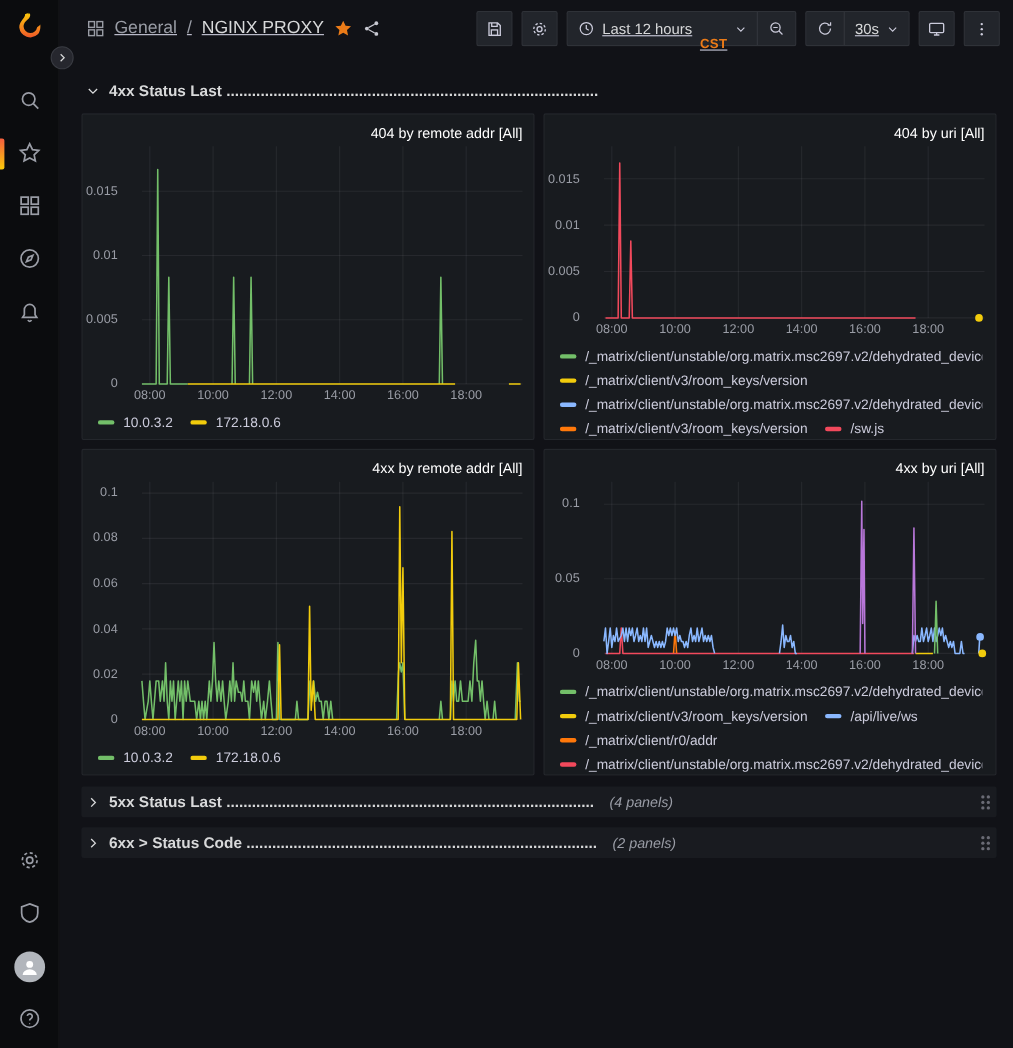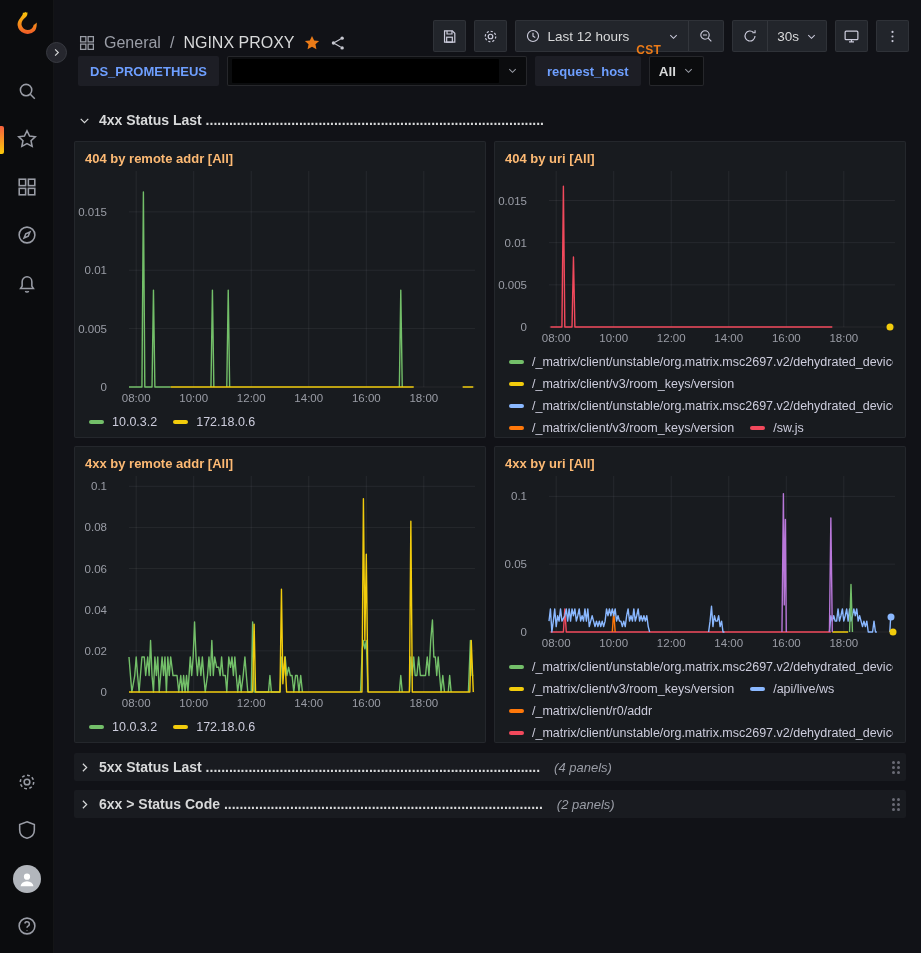--- a/index.html
+++ b/index.html
@@ -19,21 +19,21 @@
   .side-bottom { margin-top:auto; margin-bottom:2px; display:flex; flex-direction:column; align-items:center; width:100%; }
   .expand-btn { position:fixed; left:46px; top:42px; width:21px; height:21px; border-radius:50%;
     background:#26272e; border:1px solid #393b42; display:flex; align-items:center; justify-content:center;
     z-index:40; cursor:pointer; }
   .expand-btn svg { width:11px; height:11px; stroke:#d8d9da; stroke-width:2.4; fill:none; }
   .avatar-circle { width:28px; height:28px; border-radius:50%; background:#b2b6bc; display:flex; align-items:center; justify-content:center; overflow:hidden; }
 
   
   .main { margin-left:54px; height:100%; display:flex; flex-direction:column; }
 
-  .topnav { height:52px; display:flex; align-items:flex-end; padding:0 12px 0 24px; flex-shrink:0; }
+  .topnav { height:52px; display:flex; align-items:center; padding:0 12px 0 24px; flex-shrink:0;text-decoration:underline; }
   .breadcrumb { display:flex; align-items:center; gap:8px; font-size:16px; }
   .breadcrumb .crumb-section { color:#9a9da6; }
   .breadcrumb .crumb-sep { color:#9a9da6; margin:0 1px; }
   .breadcrumb .crumb-title { color:#d8d9da; }
   .bc-icon svg { width:18px; height:18px; stroke:#9a9da6; fill:none; stroke-width:1.7; display:block; }
   .star-filled svg { width:18px; height:18px; fill:#eb7b18; stroke:none; display:block; }
   .share-icon svg { width:18px; height:18px; stroke:#c7c8d1; fill:#c7c8d1; stroke-width:0; display:block; }
 
   .toolbar { margin-left:auto; display:flex; align-items:center; gap:8px; }
   .tb-btn { background:#22252b; border:1px solid rgba(204,204,220,0.08); border-radius:2px;
@@ -68,21 +68,21 @@
   .row-title { font-weight:700; font-size:14px; color:#d8d9da; white-space:nowrap; overflow:hidden; max-width:560px; }
   .row-count { color:#9a9da6; font-style:italic; font-size:13px; margin-left:6px; }
   .drag-handle { margin-left:auto; display:grid; grid-template-columns:3px 3px; gap:2px; opacity:.45; }
   .drag-handle i { width:3px; height:3px; border-radius:50%; background:#ccccdc; display:block; }
 
   .exp-row-header { margin-top:13px; height:24px; background:transparent; }
   .panels-grid { margin-top:9px; display:grid; grid-template-columns:412px 412px; grid-auto-rows:297px; gap:8px; }
 
   .panel { background:#181b1f; border:1px solid rgba(204,204,220,0.07); border-radius:2px;
     display:flex; flex-direction:column; padding:5px 10px 2px; overflow:hidden; }
-  .panel-title { text-align:left; font-size:13px; font-weight:700; color:#fdba74; height:24px; line-height:24px;
+  .panel-title { text-align:right; font-size:13px; font-weight:400; color:#ffffff; height:24px; line-height:24px;
     flex-shrink:0; cursor:pointer; white-space:nowrap; overflow:hidden; }
   .chart { flex:1; position:relative; padding-left:44px; padding-bottom:20px; min-height:60px; }
   .plot { position:relative; width:100%; height:100%; cursor:crosshair; }
   .plot svg { position:absolute; inset:0; width:100%; height:100%; overflow:visible; }
   .ylabels { position:absolute; left:0; top:0; bottom:20px; width:38px; }
   .ylabels span { position:absolute; right:16px; transform:translateY(-50%); font-size:11.5px; color:#9a9da6; }
   .xlabels { position:absolute; left:44px; right:0; bottom:0; height:18px; }
   .xlabels span { position:absolute; top:3px; transform:translateX(-50%); font-size:11.5px; color:#9a9da6; }
   .marker { position:absolute; width:7px; height:7px; border-radius:50%; transform:translate(-50%,-50%); }
 
@@ -271,36 +271,20 @@
       <div class="tb-btn">
         <svg viewBox="0 0 24 24">
             <circle cx="12" cy="5.5" r="1.5" fill="#ccccdc" stroke="none"></circle>
             <circle cx="12" cy="12" r="1.5" fill="#ccccdc" stroke="none"></circle>
             <circle cx="12" cy="18.5" r="1.5" fill="#ccccdc" stroke="none"></circle>
           </svg>
       </div>
     </div>
   </header>
 
-  <div class="submenu">
-    <div class="var-chip">DS_PROMETHEUS</div>
-    <div class="var-select redacted">
-      <span class="redaction"></span>
-      <span class="chev"><svg viewBox="0 0 24 24" width="11" height="11" fill="none" stroke="#9a9da6" stroke-width="2.2">
-            <path d="M5 9l7 7 7-7"></path>
-          </svg></span>
-    </div>
-    <div class="var-chip">request_host</div>
-    <div class="var-select small">
-      <span>All</span>
-      <span class="chev"><svg viewBox="0 0 24 24" width="11" height="11" fill="none" stroke="#d8d9da" stroke-width="2.2">
-            <path d="M5 9l7 7 7-7"></path>
-          </svg></span>
-    </div>
-  </div>
 
   <div class="dash">
 
 
     <div class="row-header exp-row-header">
       <span class="rchev">
           <svg viewBox="0 0 24 24">
             <path d="M5 9l7 7 7-7"></path>
           </svg>
         </span>

